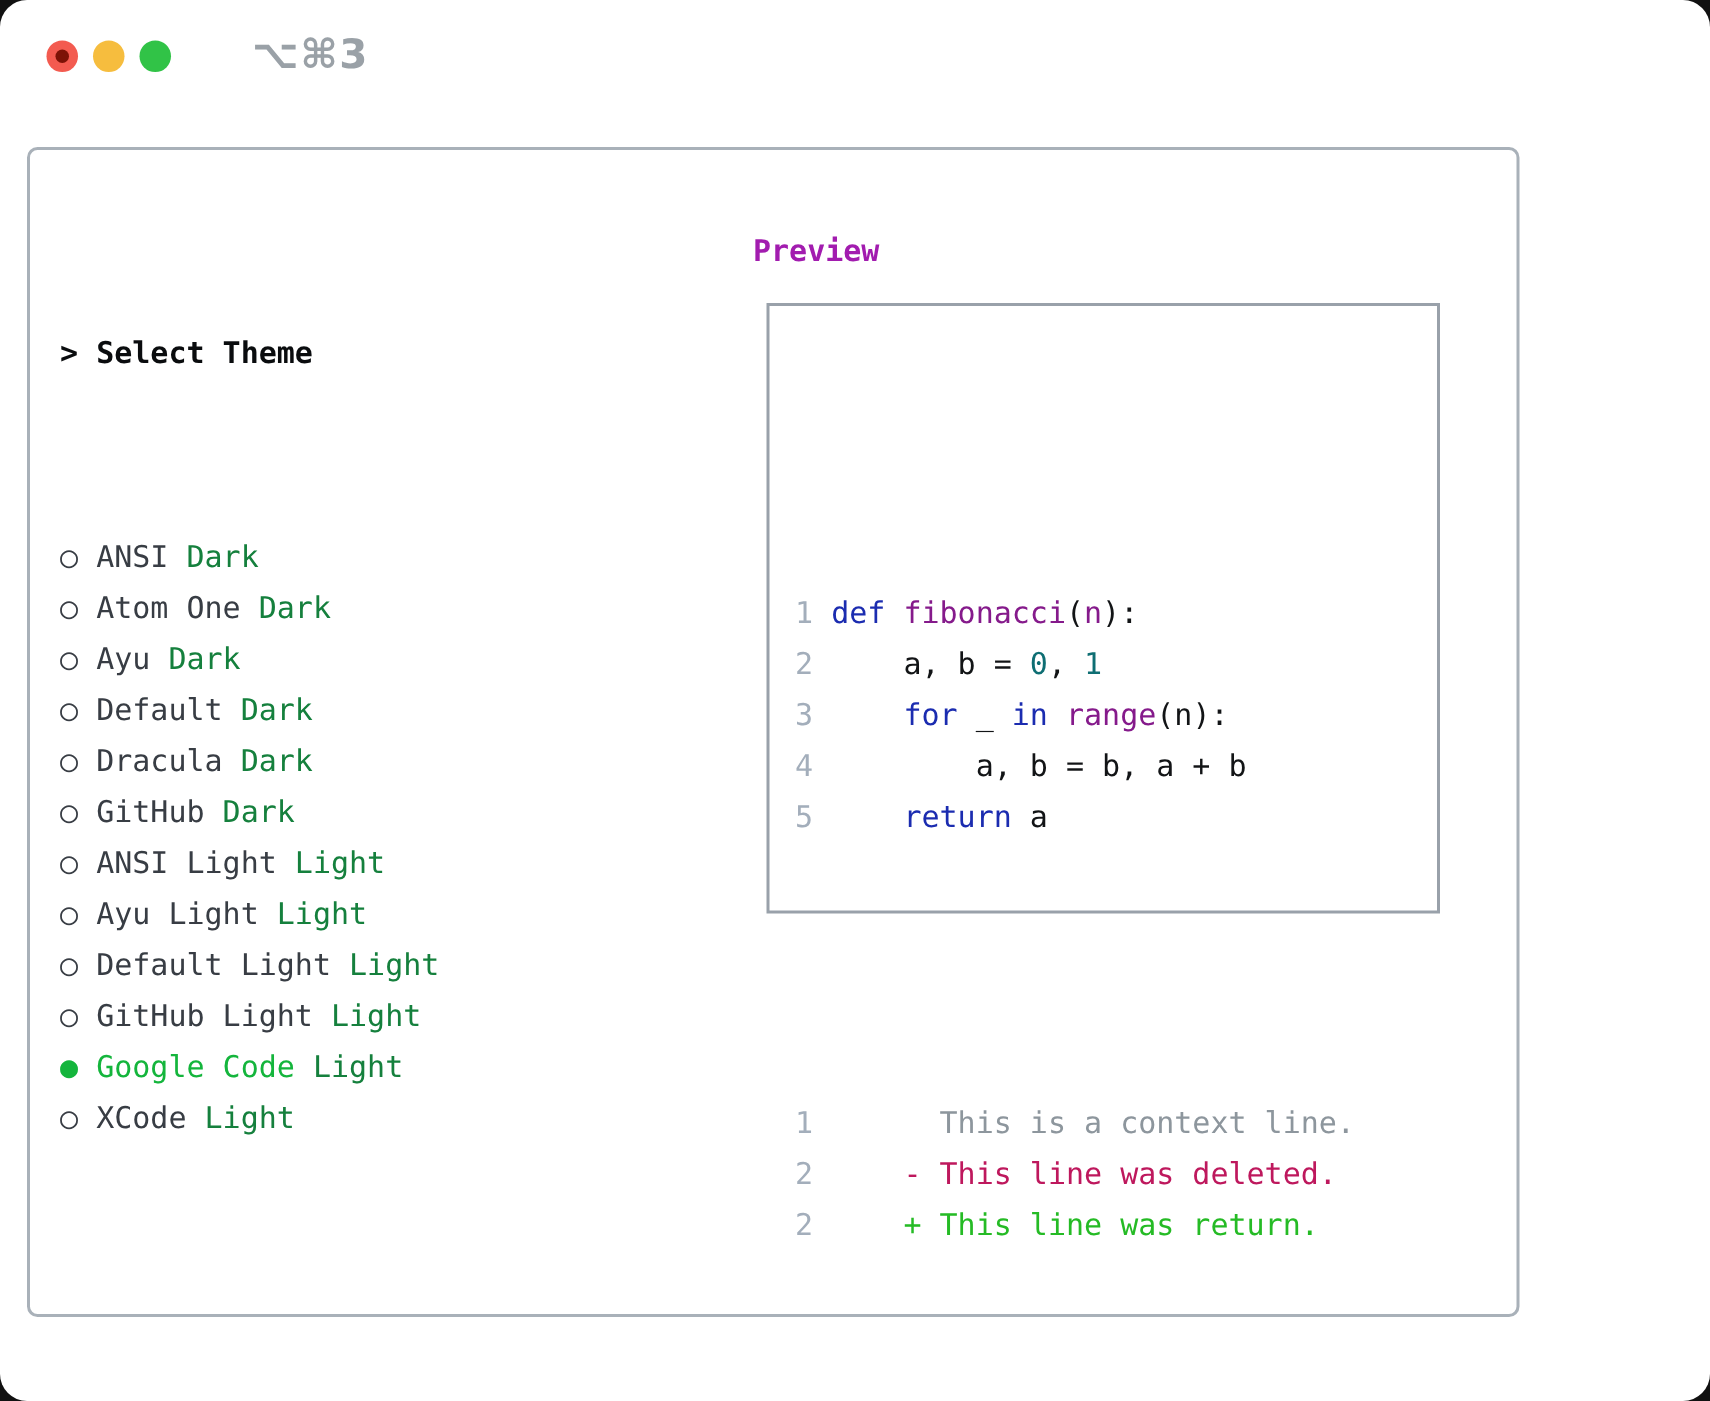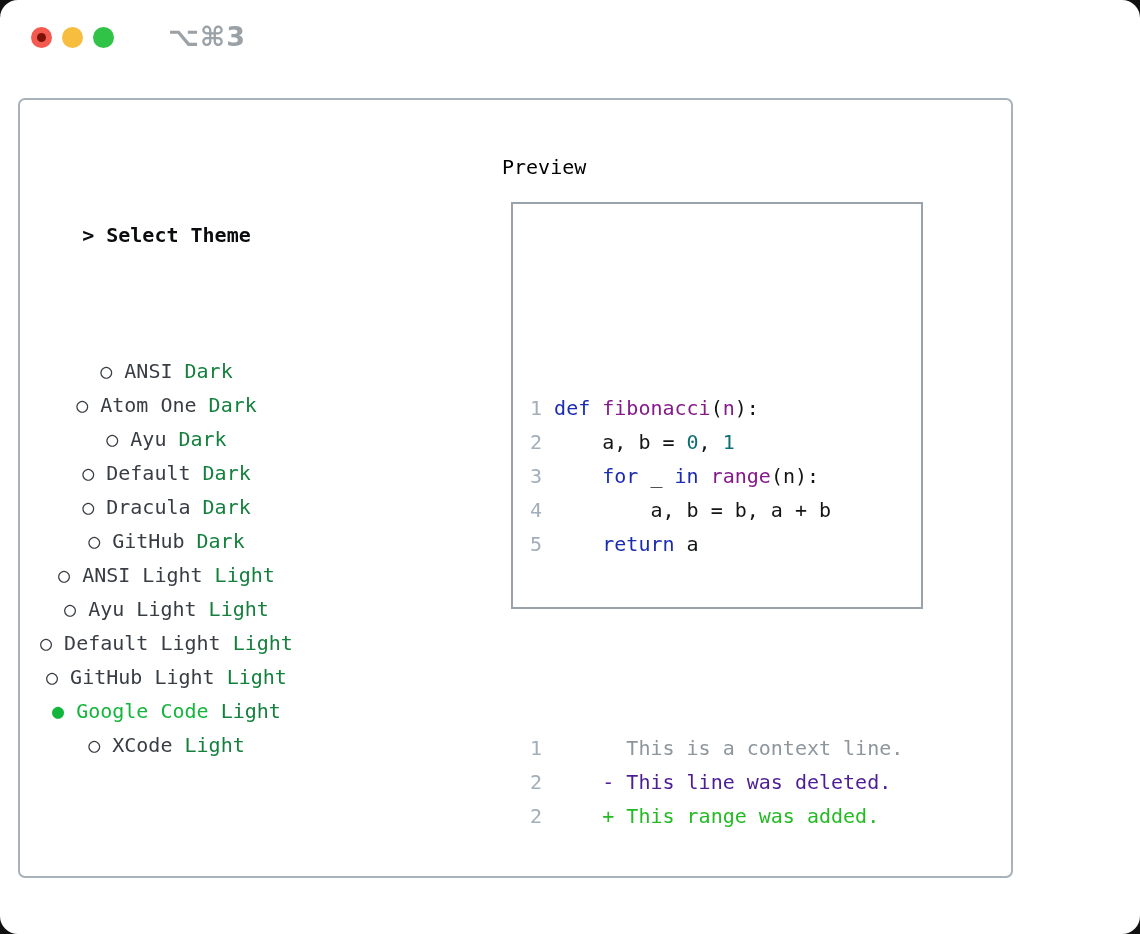--- a/index.html
+++ b/index.html
@@ -34,50 +34,50 @@
   .panel {
     position:absolute; left:18px; top:98px; width:995px; height:780px;
     border:2px solid #a9b1b9; border-radius:7px; background:#fff;
   }
 
   
   .left-col {
     position:absolute; left:20px; top:50px;
     font-size:20px; line-height:34px; white-space:pre; color:#383d44;
   }
-  .row { height:34px;text-align:center; }
+  .row { height:34px; }
   .gap { height:34px; }
   .hdr { font-weight:bold; color:#0a0c0e; }
   .hdr .prefix { font-weight:bold; color:#0a0c0e; }
   .bullet { color:#383d44; }
   .item .variant { color:#15803d; }
   .item.selected .bullet, .item.selected .name { color:#14b53c; }
 
   
   .preview-hdr {
     position:absolute; left:482px; top:50px; height:34px; line-height:34px;
-    font-size:20px; font-weight:normal; color:#000000;
+    font-size:20px; font-weight:bold; color:#a21caf;
   }
   .preview-box {
-    position:absolute; left:491px; top:102px; width:412px; height:407px;
+    position:absolute; left:491px; top:102px; width:449px; height:407px;
     border:2px solid #99a1aa; background:#fff;
   }
   .preview-pre {
     padding:17px 0 17px 17px;
     font-size:20px; line-height:34px; white-space:pre;
   }
   .spacer { height:34px; }
   .cline { height:34px; }
   .ln  { color:#a3aebb; }
   .kw  { color:#1b2cb0; }
   .fn  { color:#851a8b; }
   .nu  { color:#0e6e73; }
   .pl  { color:#121416; }
   .ctx { color:#8d969d;text-align:right; }
-  .del { color:#4c1d95; }
+  .del { color:#be185d; }
   .add { color:#25bb25; }
 </style>
 </head>
 <body>
 
 <div class="window">
 
   <div class="titlebar">
     <div class="lights">
       <span class="light red">
@@ -108,18 +108,18 @@
       
     </div>
 
     <div class="preview-hdr">Preview</div>
 
     <div class="preview-box">
       <div class="preview-pre">
         <div class="spacer"></div>
         <div id="code-lines"><div class="cline"><span class="ln">1 </span><span class="kw">def</span><span class="pl"> </span><span class="fn">fibonacci</span><span class="pl">(</span><span class="fn">n</span><span class="pl">):</span></div><div class="cline"><span class="ln">2 </span><span class="pl">    a, b = </span><span class="nu">0</span><span class="pl">, </span><span class="nu">1</span></div><div class="cline"><span class="ln">3 </span><span class="pl">    </span><span class="kw">for</span><span class="pl"> _ </span><span class="kw">in</span><span class="pl"> </span><span class="fn">range</span><span class="pl">(n):</span></div><div class="cline"><span class="ln">4 </span><span class="pl">        a, b = b, a + b</span></div><div class="cline"><span class="ln">5 </span><span class="pl">    </span><span class="kw">return</span><span class="pl"> a</span></div></div>
         <div class="spacer"></div>
-        <div id="diff-lines"><div class="cline"><span class="ln">1 </span><span class="ctx">      This is a context line.</span></div><div class="cline"><span class="ln">2 </span><span class="del">    - This line was deleted.</span></div><div class="cline"><span class="ln">2 </span><span class="add">    + This range was added.</span></div></div>
+        <div id="diff-lines"><div class="cline"><span class="ln">1 </span><span class="ctx">      This is a context line.</span></div><div class="cline"><span class="ln">2 </span><span class="del">    - This line was deleted.</span></div><div class="cline"><span class="ln">2 </span><span class="add">    + This line was return.</span></div></div>
       </div>
     </div>
 
   </div>
 </div>
 
 </body></html>

